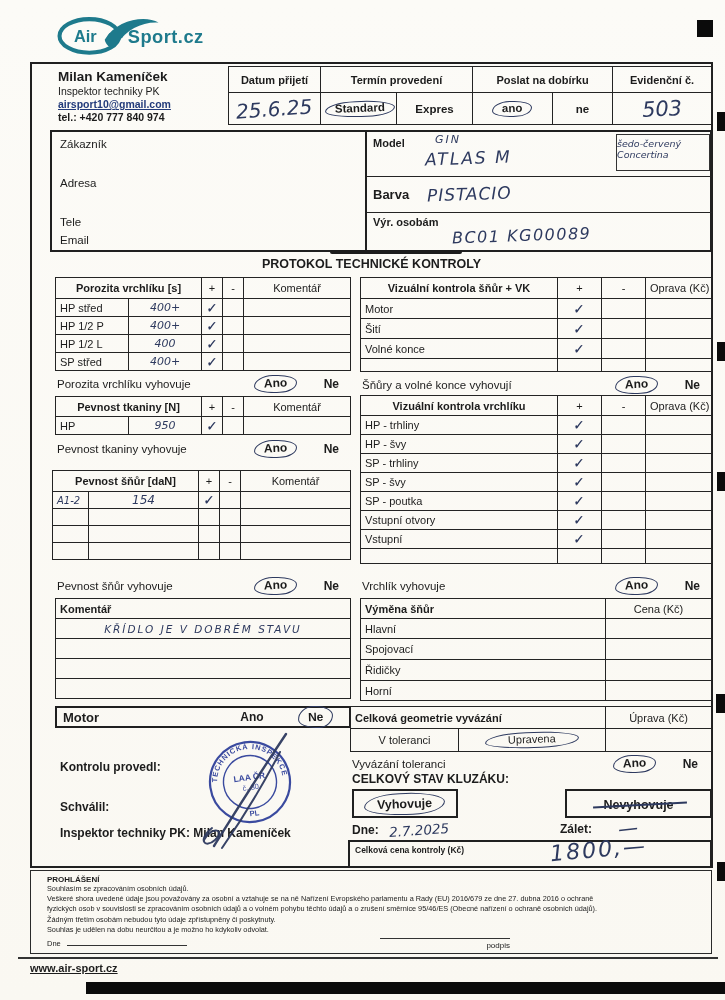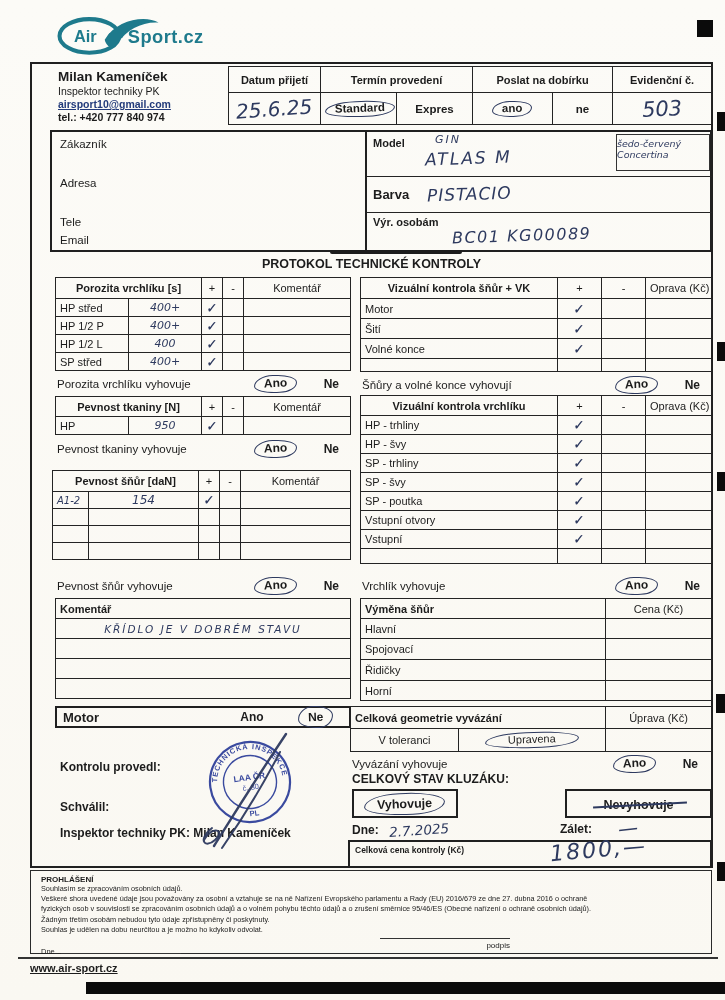--- a/index.html
+++ b/index.html
@@ -470,21 +470,21 @@
       </tr>
       <tr style="height:23px">
         <td class="c">V toleranci</td>
         <td class="c"><span class="circ" style="padding:0 22px 2px"><span style="font-size:11px">Upravena</span></span></td>
         <td></td>
       </tr>
     </tbody>
       </table>
   </div>
   <div class="verdict abs" style="left:352px;top:755px;width:356px">
-    <span class="vl">Vyvázání vyhovuje</span>
+    <span class="vl">Vyvázání toleranci</span>
     <span class="circ"><b>Ano</b></span>
     <span class="ne"><b>Ne</b></span>
   </div>
 
   <b class="abs" style="left:352px;top:772px;font-size:12px">CELKOVÝ STAV KLUZÁKU:</b>
   <div class="abs bx" style="left:352px;top:789px;width:106px;height:29px;display:flex;align-items:center;justify-content:center">
     <span class="circ" style="padding:0 12px 2px"><b style="font-size:12.5px">Vyhovuje</b></span>
   </div>
   <div class="abs bx" style="left:565px;top:789px;width:147px;height:29px;display:flex;align-items:center;justify-content:center">
     <span class="strk"><b style="font-size:12.5px">Nevyhovuje</b></span>
@@ -495,28 +495,28 @@
     <span class="hw" style="font-size:13.5px;margin-left:10px;display:inline-block;transform:rotate(-4deg)">2.7.2025</span>
   </div>
   <b class="abs" style="left:560px;top:822px;font-size:12px">Zálet:</b>
   <span class="hw abs" style="left:618px;top:816px;font-size:20px;transform:rotate(-6deg)">—</span>
 
   <div class="abs bx" style="left:348px;top:840px;width:364px;height:28px">
     <b class="abs" style="left:5px;top:3px;font-size:8.5px">Celková cena kontroly (Kč)</b>
     <span class="hw abs" style="left:200px;top:-5px;font-size:22px;letter-spacing:2px;transform:rotate(-5deg)">1800,—</span>
   </div>
 
-  <div class="abs" style="left:30px;top:870px;width:682px;height:84px;border:1.8px solid #2a2a2a;padding:4px 10px">
+  <div class="abs" style="left:30px;top:870px;width:682px;height:84px;border:1.8px solid #2a2a2a;padding:4px 16px">
     <div style="font-size:8px;font-weight:bold">PROHLÁŠENÍ</div>
     <div class="smallline">Souhlasím se zpracováním osobních údajů.</div>
     <div class="smallline">Veškeré shora uvedené údaje jsou považovány za osobní a vztahuje se na ně Nařízení Evropského parlamentu a Rady (EU) 2016/679 ze dne 27. dubna 2016 o ochraně</div>
     <div class="smallline">fyzických osob v souvislosti se zpracováním osobních údajů a o volném pohybu těchto údajů a o zrušení směrnice 95/46/ES (Obecné nařízení o ochraně osobních údajů).</div>
     <div class="smallline">Žádným třetím osobám nebudou tyto údaje zpřístupněny či poskytnuty.</div>
     <div class="smallline">Souhlas je udělen na dobu neurčitou a je možno ho kdykoliv odvolat.</div>
-    <div style="margin-top:11px;font-size:7.5px">
+    <div style="margin-top:3px;font-size:7.5px">
       <span>Dne</span>
       <span style="display:inline-block;width:120px;border-bottom:1px solid #333;height:8px;margin-left:4px"></span>
     </div>
   </div>
   <div class="abs" style="left:380px;top:938px;width:130px;border-top:1.3px solid #333"></div>
   <div class="abs" style="left:380px;top:941px;width:130px;text-align:right;font-size:8px">podpis</div>
 
   <div class="mark" style="left:18px;top:957px;width:700px;height:2px;background:#333"></div>
   <b class="abs" style="left:30px;top:962px;font-size:11px;text-decoration:underline">www.air-sport.cz</b>
 

